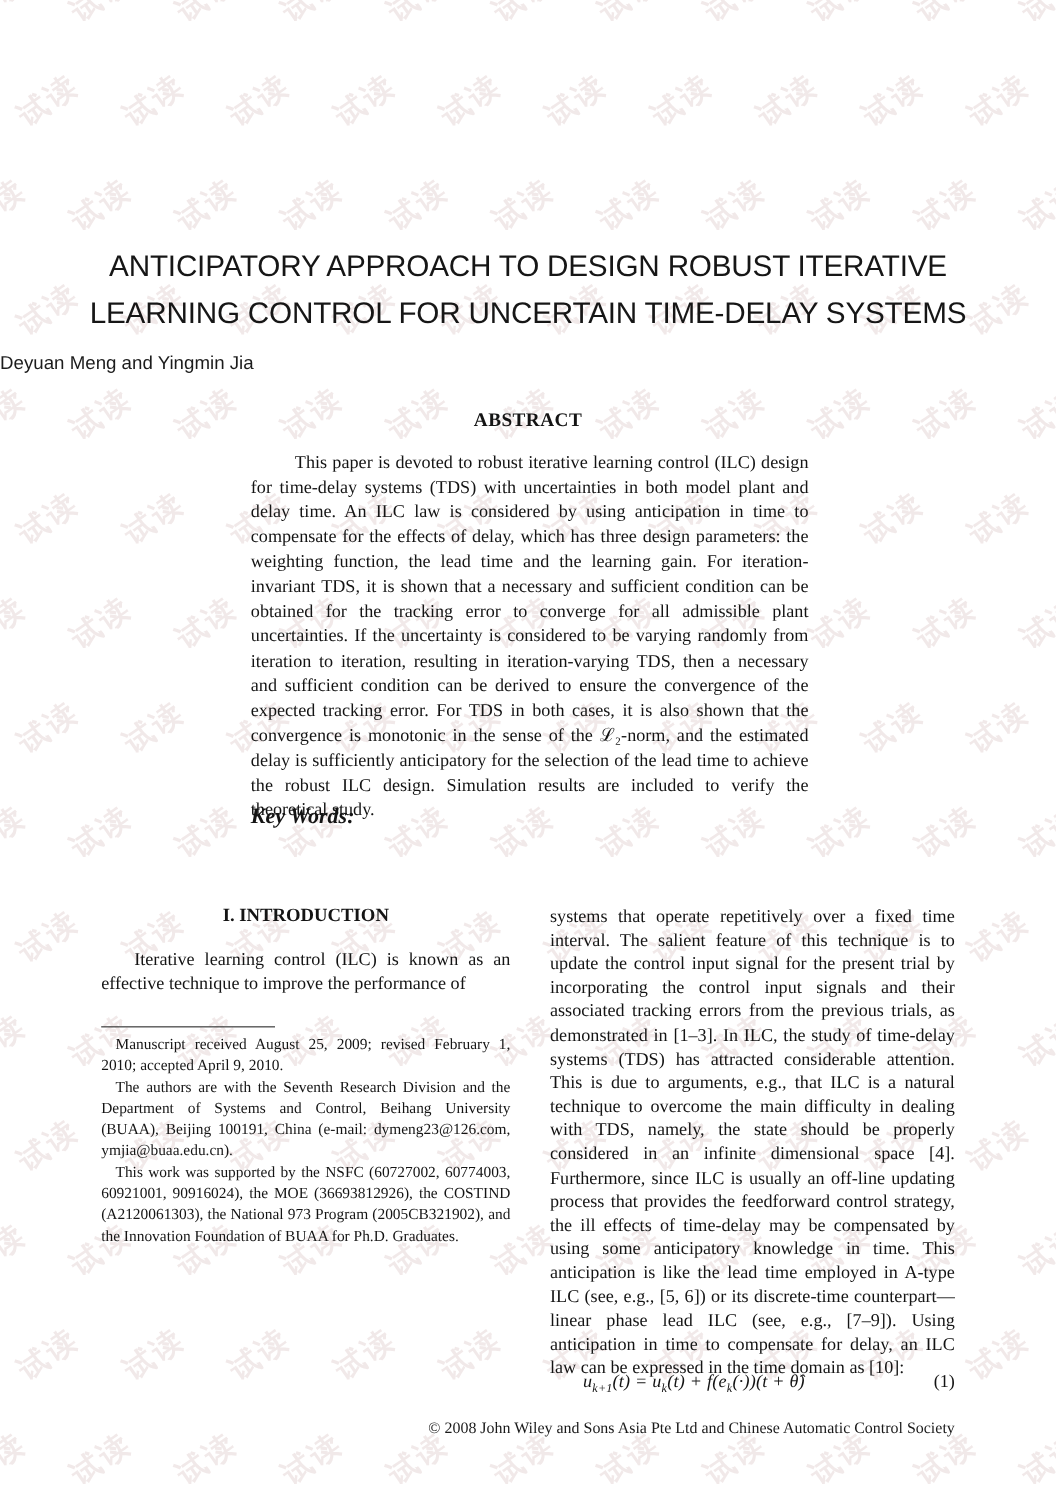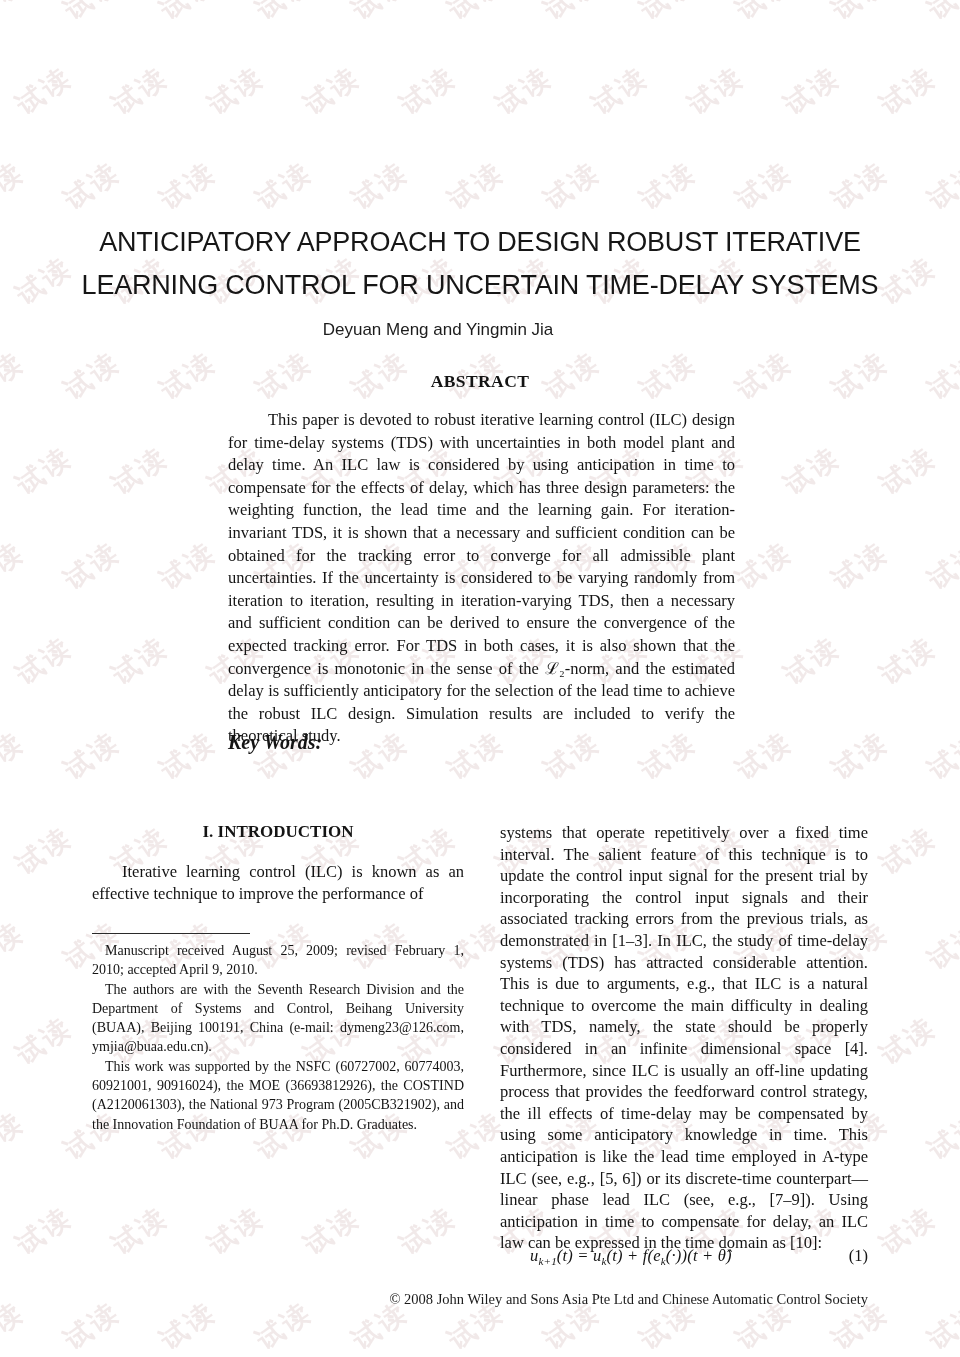--- a/index.html
+++ b/index.html
@@ -41,21 +41,21 @@
   #paper-title {
     top: 221px; left: 55px; width: 850px;
     text-align: center;
     font-family: "Liberation Sans", sans-serif;
     font-size: 27px; line-height: 43px;
     letter-spacing: -0.2px;
     color: #161616;
   }
   #authors {
     top: 320px; left: 0; width: 876px;
-    text-align: center;
+    text-align: left;
     font-family: "Liberation Sans", sans-serif;
     font-size: 17px;
     color: #1c1c1c;
   }
   #abstract-heading {
     top: 371px; left: 0; width: 960px;
     text-align: center;
     font-weight: bold;
     font-size: 17.5px;
     letter-spacing: 0.4px;

